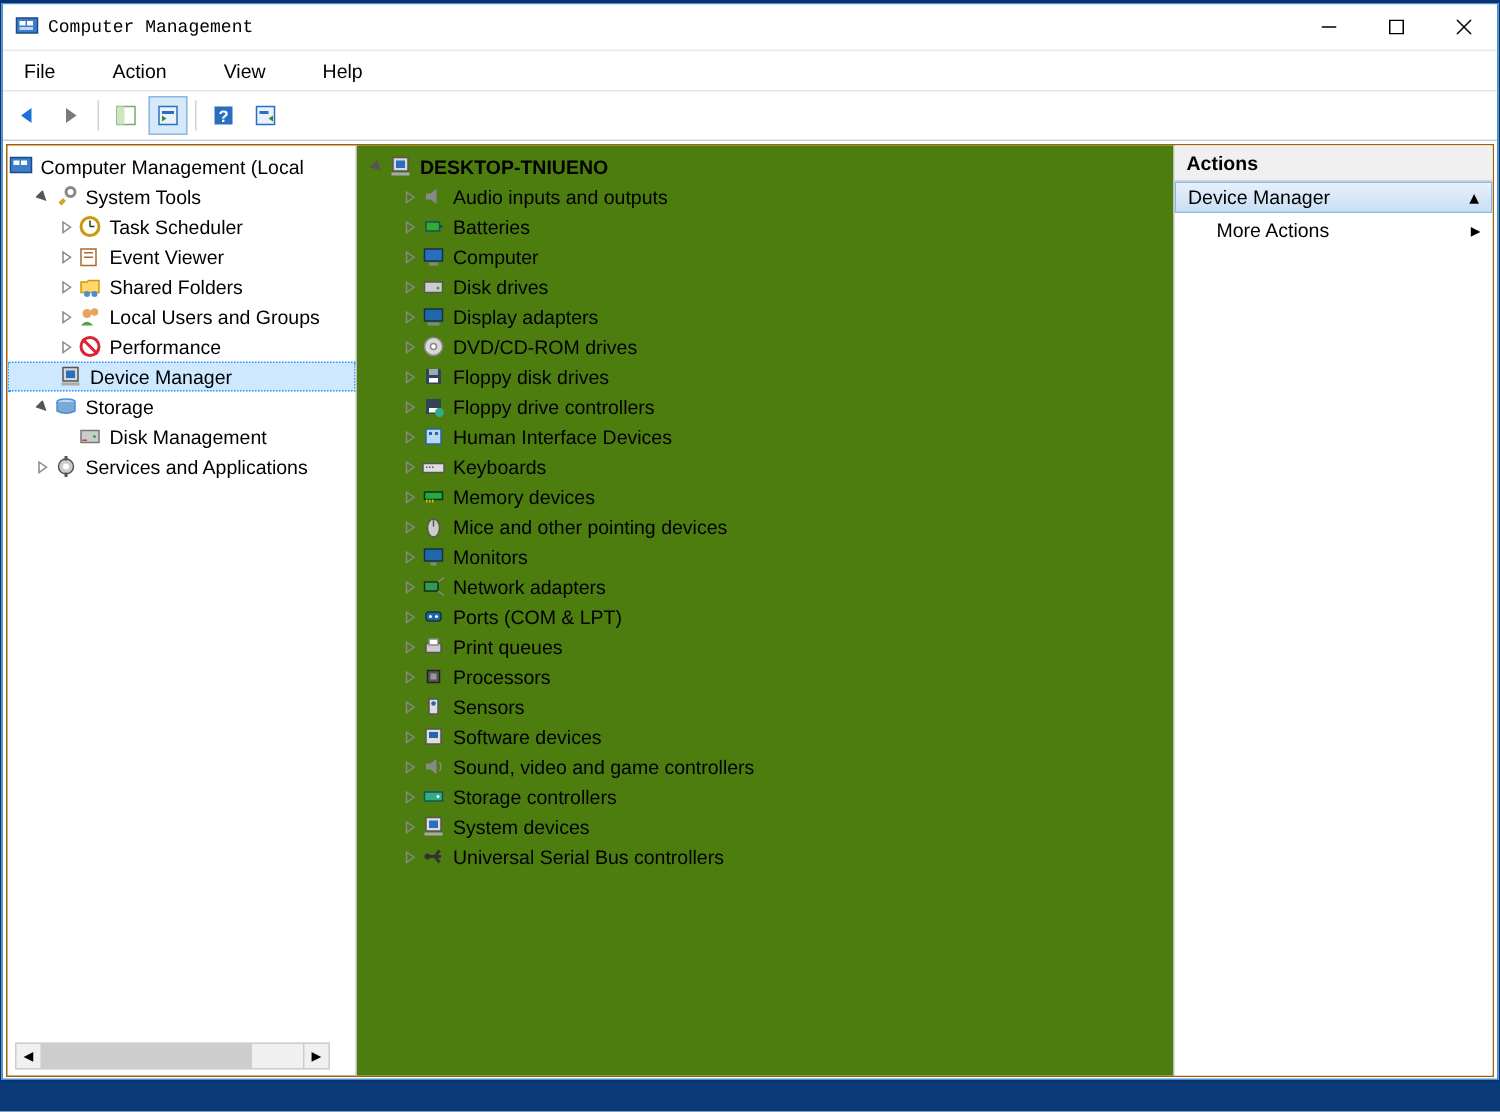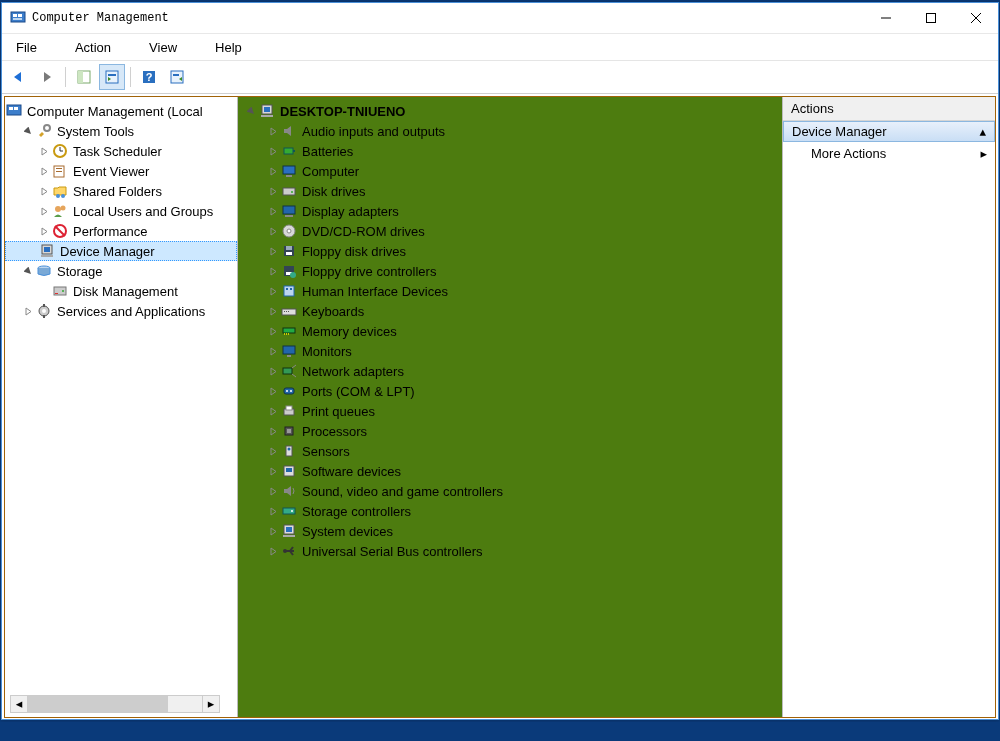--- a/index.html
+++ b/index.html
@@ -12,21 +12,21 @@
   .menubar span{padding:2px 8px;}
   .toolbar{height:28px;padding:2px 4px;display:flex;align-items:center;gap:2px;border-bottom:1px solid #d0d0d0;}
   .tb-btn{width:24px;height:24px;display:flex;align-items:center;justify-content:center;border:1px solid transparent;}
   .tb-btn.box{border:1px solid #8bb7e0;background:#d7e8f8;}
   .tb-sep{width:1px;height:20px;background:#d0d0d0;margin:0 3px;}
   .workarea{display:flex;height:620px;border:1px solid #a16207;margin:2px;}
   .pane{overflow:auto;}
   .navpane{width:232px;border-right:1px solid #bcbcbc;padding:4px 0;}
   .detailpane{flex:1;border-right:1px solid #bcbcbc;padding:4px 0;background:#4d7c0f;}
   .actionpane{width:212px;background:#fff;}
-  .action-hdr{background:#f0f0f0;font-weight:400;padding:4px 8px;border-bottom:1px solid #d5d5d5;font-size:13px;}
+  .action-hdr{background:#f0f0f0;font-weight:700;padding:4px 8px;border-bottom:1px solid #d5d5d5;font-size:13px;}
   .action-sel{background:linear-gradient(#e8f0fb,#c9def5);border:1px solid #8bb7e0;padding:2px 8px;display:flex;justify-content:space-between;align-items:center;font-size:13px;}
   .action-item{padding:4px 8px 4px 28px;display:flex;justify-content:space-between;align-items:center;}
   .tree{list-style:none;margin:0;padding:0;}
   .tree li{white-space:nowrap;}
   .row{display:flex;align-items:center;height:20px;padding-right:4px;}
   .row.sel{background:#cde8ff;border:1px dotted #3399ff;height:18px;}
   .exp{width:14px;display:inline-flex;justify-content:center;color:#555;font-size:10px;cursor:pointer;}
   .ico{width:18px;height:16px;display:inline-flex;align-items:center;justify-content:center;margin-right:2px;}
   .lbl{padding-left:2px;}
   .ind1{padding-left:0px;} .ind2{padding-left:16px;} .ind3{padding-left:32px;}
@@ -510,20 +510,36 @@
               </li>
               <li>
                 <div class="row" style="padding-left:28px">
                   <span class="exp">
                     <svg width="9" height="9">
                       <path d="M2 1 L7 4.5 L2 8 Z" fill="none" stroke="#888"></path>
                     </svg>
                   </span>
                   <span class="ico">
                     <svg width="16" height="16">
+                      <ellipse cx="8" cy="9" rx="4" ry="6" fill="#ccc" stroke="#555"></ellipse>
+                      <line x1="8" y1="3" x2="8" y2="8" stroke="#555"></line>
+                    </svg>
+                  </span>
+                  <span class="lbl">Mice and other pointing devices</span>
+                </div>
+              </li>
+              <li>
+                <div class="row" style="padding-left:28px">
+                  <span class="exp">
+                    <svg width="9" height="9">
+                      <path d="M2 1 L7 4.5 L2 8 Z" fill="none" stroke="#888"></path>
+                    </svg>
+                  </span>
+                  <span class="ico">
+                    <svg width="16" height="16">
                       <rect x="2" y="3" width="12" height="8" fill="#26a" stroke="#134"></rect>
                       <rect x="6" y="12" width="4" height="2" fill="#888"></rect>
                     </svg>
                   </span>
                   <span class="lbl">Monitors</span>
                 </div>
               </li>
               <li>
                 <div class="row" style="padding-left:28px">
                   <span class="exp">

